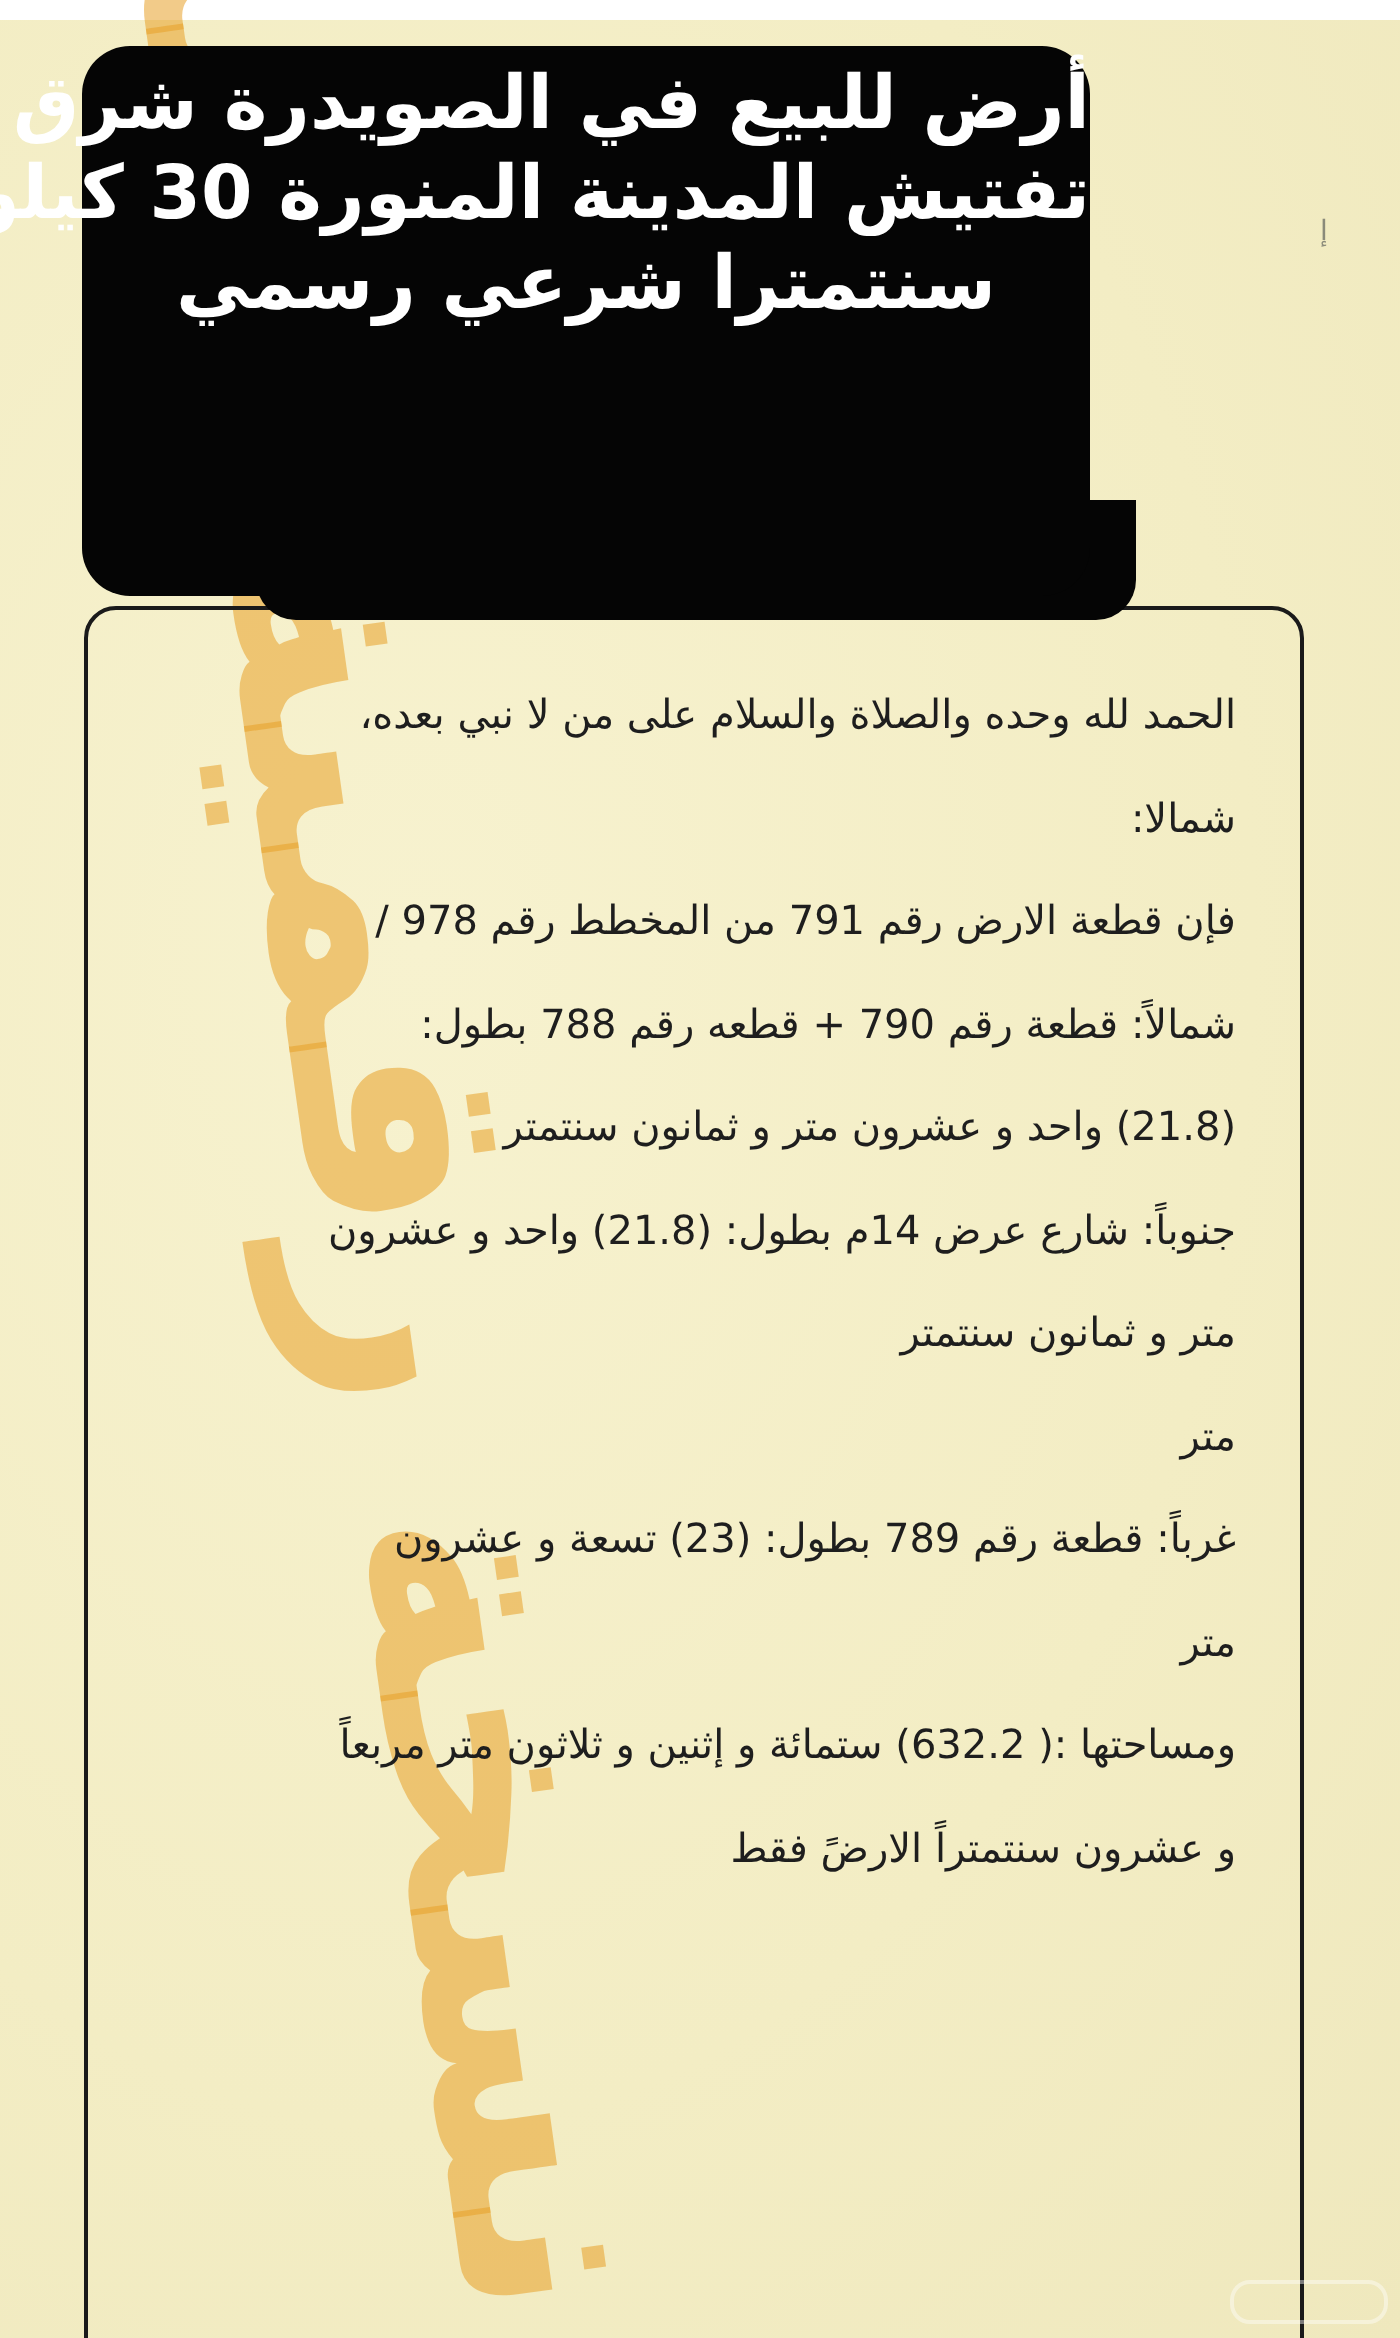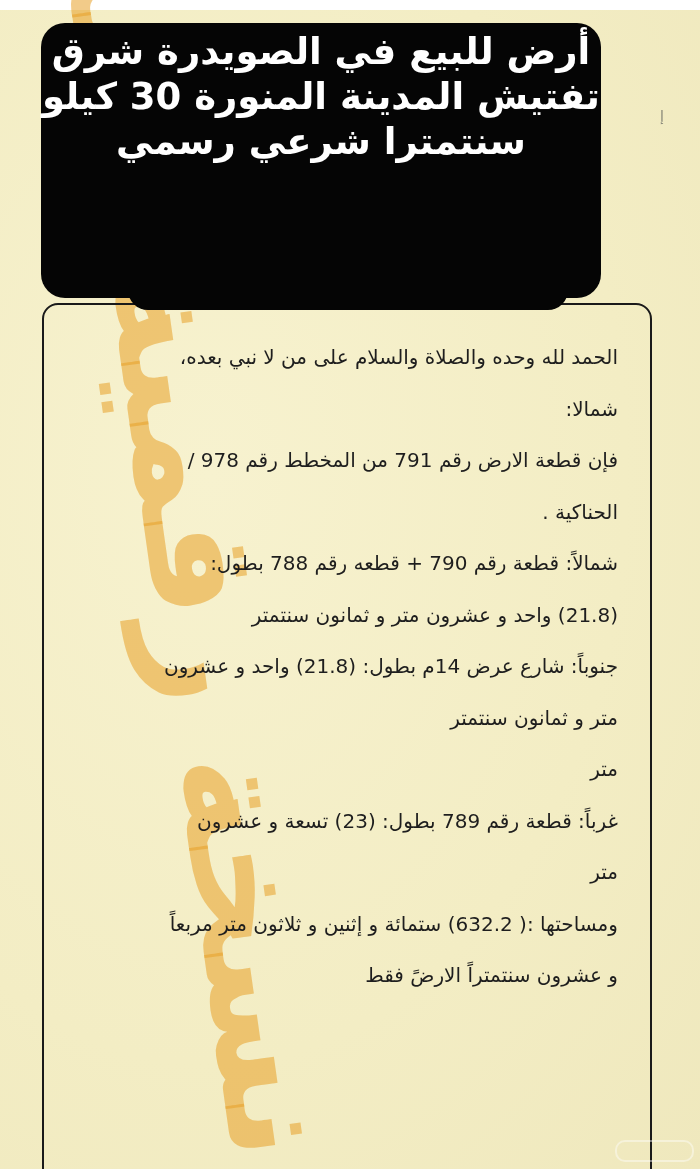--- a/index.html
+++ b/index.html
@@ -11,21 +11,21 @@
   .topstrip { position:absolute; left:0; top:0; width:700px; height:10px; background:#ffffff; }
   .paper {
     position:absolute; left:0; top:10px; width:700px; height:1159px;
     background: radial-gradient(ellipse at 30% 40%, #f7f2cf 0%, #f3edc4 60%, #efe8bd 100%);
   }
   .frame {
     position:absolute; left:42px; top:303px; width:610px; height:900px;
     border:2px solid #1a1a1a; border-radius:16px; box-sizing:border-box;
   }
   .banner {
-    position:absolute; left:41px; top:23px; width:560px; height:275px;
+    position:absolute; left:41px; top:23px; width:504px; height:275px;
     background:#050505; border-radius:24px;
     color:#ffffff; direction:rtl; text-align:center;
     font-size:37px; line-height:45px; font-weight:bold;
     padding-top:6px; box-sizing:border-box;
   }
   .banner-tail {
     position:absolute; left:128px; top:250px; width:440px; height:60px;
     background:#050505; border-radius:0 0 20px 20px;
   }
   .banner-line { display:block; position:relative; z-index:2; white-space:nowrap; }
@@ -59,21 +59,20 @@
 <div class="banner">
   <span class="banner-line">أرض للبيع في الصويدرة شرق</span>
   <span class="banner-line">تفتيش المدينة المنورة 30 كيلو</span>
   <span class="banner-line">سنتمترا شرعي رسمي</span>
 </div>
 
 <div class="body-text">
   <div>الحمد لله وحده والصلاة والسلام على من لا نبي بعده،</div>
   <div>شمالا:</div>
   <div>فإن قطعة الارض رقم 791 من المخطط رقم 978 /</div>
-  <div>الحناكية .</div>
   <div>شمالاً: قطعة رقم 790 + قطعه رقم 788        بطول:</div>
   <div>(21.8) واحد و عشرون متر و ثمانون سنتمتر</div>
   <div>جنوباً: شارع عرض 14م   بطول: (21.8) واحد و عشرون</div>
   <div>متر و ثمانون سنتمتر</div>
   <div>متر</div>
   <div>غرباً: قطعة رقم 789      بطول: (23) تسعة و عشرون</div>
   <div>متر</div>
   <div>ومساحتها :( 632.2) ستمائة و إثنين و ثلاثون متر مربعاً</div>
   <div>و عشرون سنتمتراً الارضً فقط</div>
 </div>

